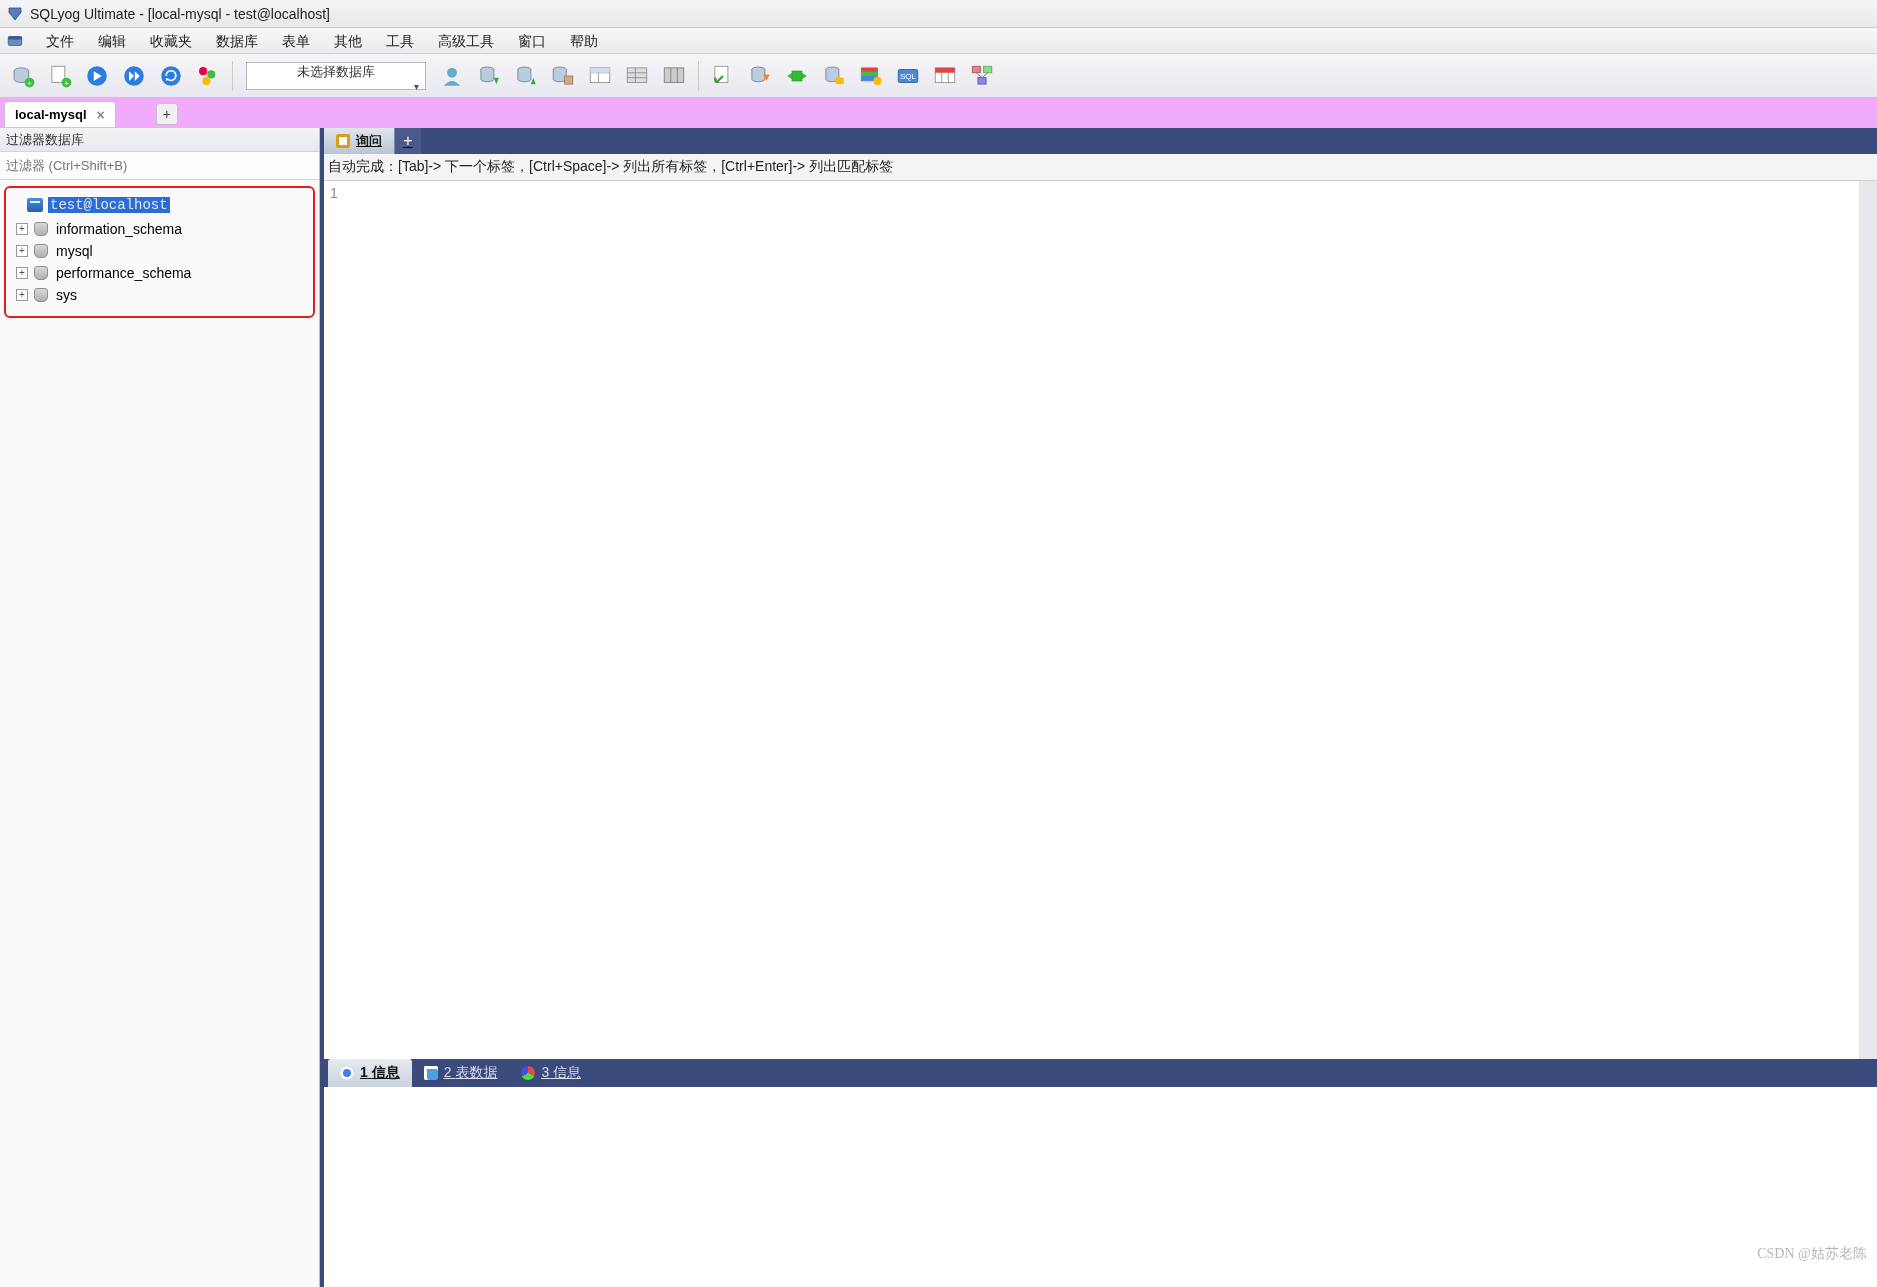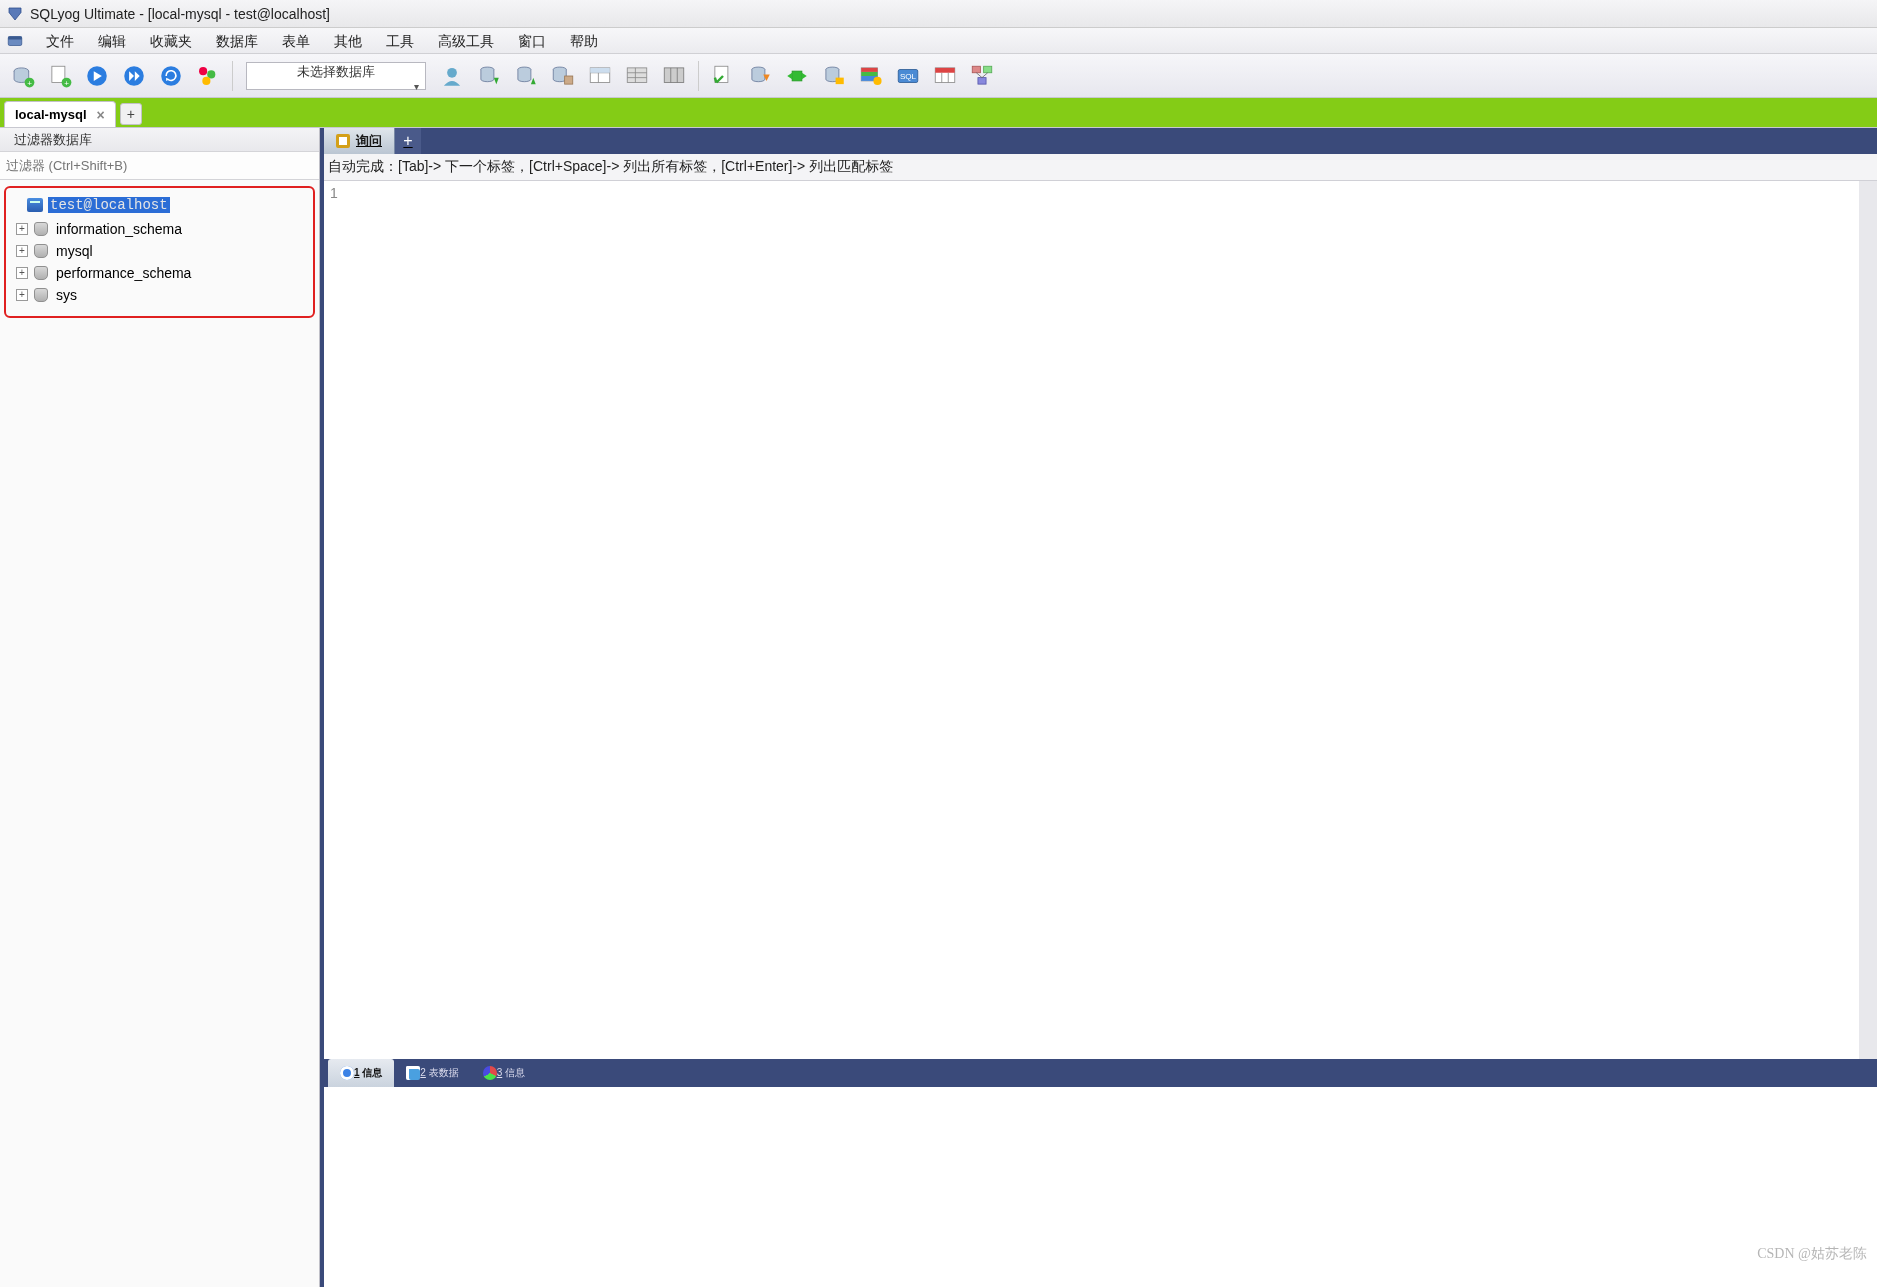--- a/index.html
+++ b/index.html
@@ -22,29 +22,29 @@
     .db-selector { width: 180px; height: 28px; border: 1px solid #b8b8c0; background: #fff; display: flex; align-items: center; padding: 0 6px; font-size: 13px; color: #333; margin: 0 6px; flex-direction: column; }
     .db-selector .arrow { margin-left: auto; font-size: 10px; color: #555; }
     .db-selector .dbicon { width:16px; height:16px; margin-right:6px; background: linear-gradient(#d0d0d0,#a0a0a0); border-radius:2px 2px 4px 4px; }
 
     
     svg.ico { width: 26px; height: 26px; }
     .play-ico circle { fill:#2b7de0; }
     .play-ico polygon { fill:#fff; }
 
     
-    .conntab-bar { height: 30px; background: #84cc16; border-bottom: 1px solid #c8c8d0; display: flex; align-items: flex-end; padding: 0 4px; }
+    .conntab-bar { height: 30px; background: #f0abfc; border-bottom: 1px solid #c8c8d0; display: flex; align-items: flex-end; padding: 0 4px; gap: 36px; }
     .conntab { height: 26px; background: #fff; border: 1px solid #c2c2c8; border-bottom: none; border-radius: 4px 4px 0 0; display: flex; align-items: center; padding: 0 10px; font-size: 13px; font-weight: bold; margin-right: 2px; }
     .conntab .close { margin-left: 10px; color: #888; font-size: 14px; cursor: pointer; }
     .addtab { width: 22px; height: 22px; border: 1px solid #c2c2c8; background: #f0f0f2; display:flex; align-items:center; justify-content:center; border-radius:3px; margin-bottom:2px; margin-left:2px; font-size:14px; color:#444;}
 
     
     .main { display: flex; height: calc(100vh - 128px); }
     .left-panel { width: 320px; border-right: 1px solid #c0c0c8; display: flex; flex-direction: column; background:#fafafa; }
-    .filter-hdr { height: 24px; padding: 2px 14px; font-size: 13px; color: #333; background: linear-gradient(#f4f4f6, #e8e8ec); border-bottom: 1px solid #d4d4d8; display:flex; align-items:center;}
+    .filter-hdr { height: 24px; padding: 2px 6px; font-size: 13px; color: #333; background: linear-gradient(#f4f4f6, #e8e8ec); border-bottom: 1px solid #d4d4d8; display:flex; align-items:center;}
     .filter-input { height: 28px; border: none; border-bottom: 1px solid #d4d4d8; padding: 0 6px; font-size: 13px; color: #888; outline:none; width:100%; background:#fdfdfd; }
 
     .tree-wrap { border: 2px solid #e02020; border-radius: 6px; margin: 6px 4px; padding: 6px 2px 10px 2px; }
     .tree-node { display: flex; align-items: center; height: 22px; padding-left: 2px; font-family: "Courier New", SimSun, monospace; font-size: 14px; }
     .tree-node.root { margin-bottom: 2px;}
     .tree-node .expander { width: 12px; height: 12px; border: 1px solid #999; font-size: 10px; line-height: 10px; text-align: center; margin-right: 4px; color:#555; background:#fff;}
     .tree-node .noexpand { width: 12px; margin-right:4px;}
     .tree-node .nicon { width: 18px; height: 16px; margin-right: 4px; display:flex; align-items:center; justify-content:center;}
     .tree-node .label { padding: 0 2px; }
     .tree-node .label.selected { background: #2b6dd6; color: #e5e5e5; font-family: Liberation Mono, monospace; }
@@ -59,21 +59,21 @@
     .query-tab { background: linear-gradient(#e0e6ec,#bac5d2); border-right:1px solid #7a8aa6; display:flex; align-items:center; padding: 0 12px; font-size:13px; color:#1a1a1a; font-weight:bold; gap:6px;}
     .query-tab .qicon { width:14px; height:14px; background:#d4a018; border-radius:2px; position:relative; }
     .query-tab .qicon:before{content:""; position:absolute; inset:3px; background:#fff;}
     .query-addtab { width:26px; background:#4a5a8a; color:#fff; display:flex; align-items:center; justify-content:center; font-size:16px; }
     
     .query-hint { padding: 4px 4px; font-size: 14px; color: #222; background:#f4f4f6; border-bottom:1px solid #d0d0d6; font-family: SimSun, sans-serif;}
     .query-editor { flex: 1; background: #fff; padding: 4px 6px; font-family: "Courier New", monospace; font-size: 14px; color: #333; border-right: 18px solid #e8e8ec;}
     .gutter-line { color:#888; }
 
     .results-tabs { height: 28px; background: #3a4a7a; display: flex; align-items: center; padding: 0 4px; }
-    .rtab { display: flex; align-items: center; padding: 0 12px; height: 100%; color: #dde; font-size: 10px; }
+    .rtab { display: flex; align-items: center; padding: 0 12px; height: 100%; color: #dde; font-size: 14px; gap:6px;text-decoration:underline;}
     .rtab.active { background: linear-gradient(#e6eaf0,#cad3de); color:#111; font-weight:bold; border-radius:3px 3px 0 0;}
     .rtab .ricon { width:14px; height:14px; border-radius:50%; }
     .ricon.info { background:#3b82e6; box-shadow: inset 0 0 0 3px #fff;}
     .ricon.table { background:#4aa0e0; border-radius:2px; box-shadow: inset 3px 0 0 #fff, inset 0 3px 0 #fff;}
     .ricon.msg { background: conic-gradient(#e04a4a 0 33%, #4ae04a 33% 66%, #4a4ae0 66%);}
     .rtab .underline { text-decoration: underline; }
 
     .results-body { flex: 0 0 200px; background:#fff; }
 
     .watermark { position: fixed; right: 10px; bottom: 24px; font-size: 14px; color: rgba(120,120,120,0.55); font-family: "Microsoft YaHei"; }

